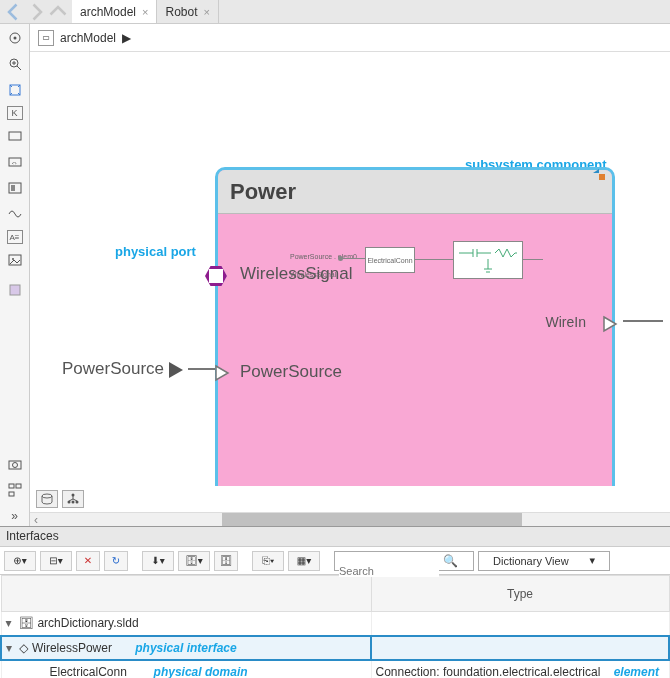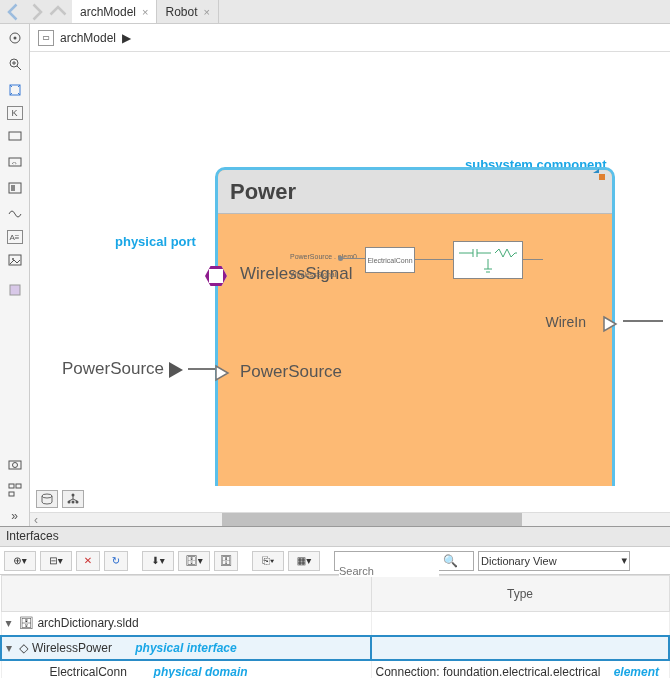--- a/index.html
+++ b/index.html
@@ -13,42 +13,42 @@
 .tab-close { color: #999; font-size: 11px; cursor: pointer; }
 .workspace { display: flex; height: 502px; }
 .side-tools { width: 30px; background: #f5f5f5; border-right: 1px solid #ccc; display: flex; flex-direction: column; align-items: center; padding-top: 4px; gap: 6px; }
 .tool { width: 20px; height: 20px; display: flex; align-items: center; justify-content: center; border: 1px solid transparent; color: #555; }
 .tool svg { width: 16px; height: 16px; }
 .canvas-area { flex: 1; display: flex; flex-direction: column; position: relative; }
 .breadcrumb { height: 28px; display: flex; align-items: center; padding: 0 8px; border-bottom: 1px solid #ddd; gap: 6px; }
 .bc-icon { width: 16px; height: 16px; border: 1px solid #999; display: inline-flex; align-items: center; justify-content: center; font-size: 8px; }
 .canvas { flex: 1; position: relative; background: #fff; overflow: hidden; }
 .anno { position: absolute; color: #19a6e6; font-weight: bold; font-size: 13px; }
-.power-block { position: absolute; left: 185px; top: 115px; width: 400px; height: 340px; border: 3px solid #5bc0ea; border-radius: 10px; background: #fdba74; }
+.power-block { position: absolute; left: 185px; top: 115px; width: 400px; height: 340px; border: 3px solid #5bc0ea; border-radius: 10px; background: #f9a8d4; }
 .power-header { height: 44px; background: #e0e0e0; border-bottom: 1px solid #bbb; border-radius: 7px 7px 0 0; display: flex; align-items: center; padding: 0 12px; font-size: 22px; font-weight: bold; color: #444; position: relative; }
 .linked-icon { position: absolute; right: 6px; top: -2px; font-size: 12px; }
 .port-hex { width: 22px; height: 22px; border: 4px solid #8e1c8e; background: #fff; clip-path: polygon(25% 5%, 75% 5%, 100% 50%, 75% 95%, 25% 95%, 0 50%); position: absolute; }
 .port-label { position: absolute; color: #555; }
 .thumb { position: absolute; left: 260px; top: 195px; width: 250px; height: 60px; }
 .thumb-box { position: absolute; border: 1px solid #888; background: #fff; font-size: 7px; display: flex; align-items: center; justify-content: center; color: #666; }
 .thumb-line { position: absolute; background: #888; }
 .ext-port { position: absolute; color: #555; font-size: 17px; }
 .ext-tri-solid { width: 0; height: 0; border-top: 8px solid transparent; border-bottom: 8px solid transparent; border-left: 14px solid #555; display: inline-block; vertical-align: middle; }
 .bottom-tools { height: 26px; padding: 2px 6px; display: flex; align-items: center; gap: 4px; }
 .bt-btn { width: 22px; height: 18px; border: 1px solid #aaa; background: #f0f0f0; display: flex; align-items: center; justify-content: center; font-size: 10px; }
 .hscroll { height: 14px; background: #f0f0f0; border-top: 1px solid #ddd; display: flex; }
 .hscroll-thumb { margin-left: 180px; width: 300px; background: #c0c0c0; }
 .interfaces-panel { border-top: 1px solid #999; }
 .if-header { height: 20px; background: #e8e8e8; padding: 2px 6px; font-size: 12px; border-bottom: 1px solid #ccc; }
 .if-toolbar { height: 28px; display: flex; align-items: center; padding: 2px 4px; gap: 4px; border-bottom: 1px solid #ccc; }
 .if-btn { width: 24px; height: 20px; border: 1px solid #ccc; background: #f5f5f5; display: flex; align-items: center; justify-content: center; font-size: 10px; }
 .if-btn.drop { width: 32px; }
 .if-search { border: 1px solid #aaa; height: 20px; width: 140px; display: flex; align-items: center; padding: 0 4px; gap: 4px; }
 .if-search input { border: none; outline: none; width: 100px; font-size: 11px; margin-top: 20px; }
-.if-view { border: 1px solid #aaa; height: 20px; width: 152px; display: flex; align-items: center; justify-content: space-between; padding: 0 2px; font-size: 11px; }
+.if-view { border: 1px solid #aaa; height: 20px; width: 132px; display: flex; align-items: center; justify-content: space-between; padding: 0 14px; font-size: 11px; }
 .if-sep { width: 6px; }
 .if-table { width: 100%; border-collapse: collapse; }
 .if-table th { background: #f5f5f5; border: 1px solid #ddd; height: 36px; font-weight: normal; color: #555; font-size: 12px; }
 .if-table td { border: 1px solid #eee; height: 24px; padding: 2px 4px; font-size: 12px; vertical-align: middle; }
 .if-row-sel td { border: 2px solid #2a8cc7; background: #eaf4fb; }
 .if-anno { color: #19a6e6; font-weight: bold; font-style: italic; }
 .tree-toggle { display: inline-block; width: 10px; color: #666; }
 </style>
 </head>
 <body>
@@ -163,21 +163,21 @@
     <div class="breadcrumb">
       <span class="bc-icon">▭</span>
       <span>archModel</span>
       <span>▶</span>
     </div>
 
     <div class="canvas">
 
       <span class="anno" style="left:435px;top:105px">subsystem component</span>
       <span class="anno" style="left:430px;top:165px">physical subsystem</span>
-      <span class="anno" style="left:85px;top:182px">physical port</span>
+      <span class="anno" style="left:85px;top:192px">physical port</span>
 
       <div class="power-block">
         <div class="power-header">
           <span>Power</span>
           <span class="linked-icon">
             <svg width="14" height="14" viewBox="0 0 14 14">
                 <path d="M7 1 L1 5 L7 5 Z" fill="#2a8cc7"></path>
                 <rect x="7" y="6" width="6" height="6" fill="#e08030"></rect>
               </svg>
           </span>

